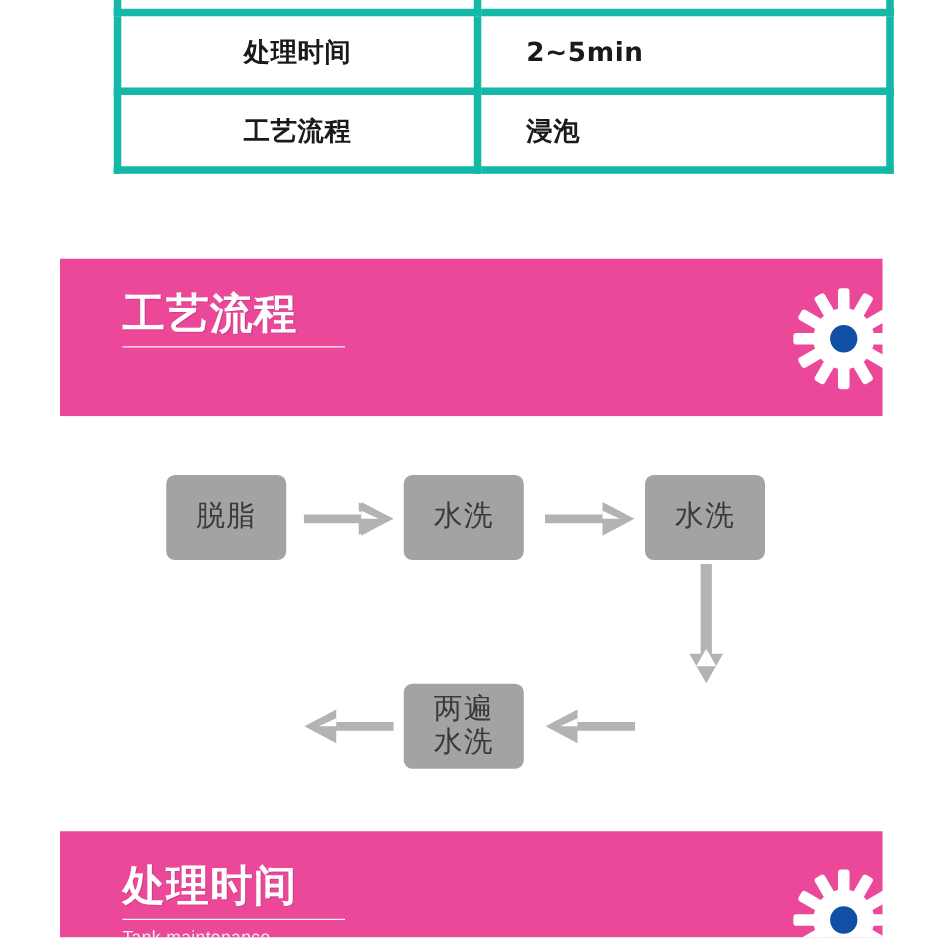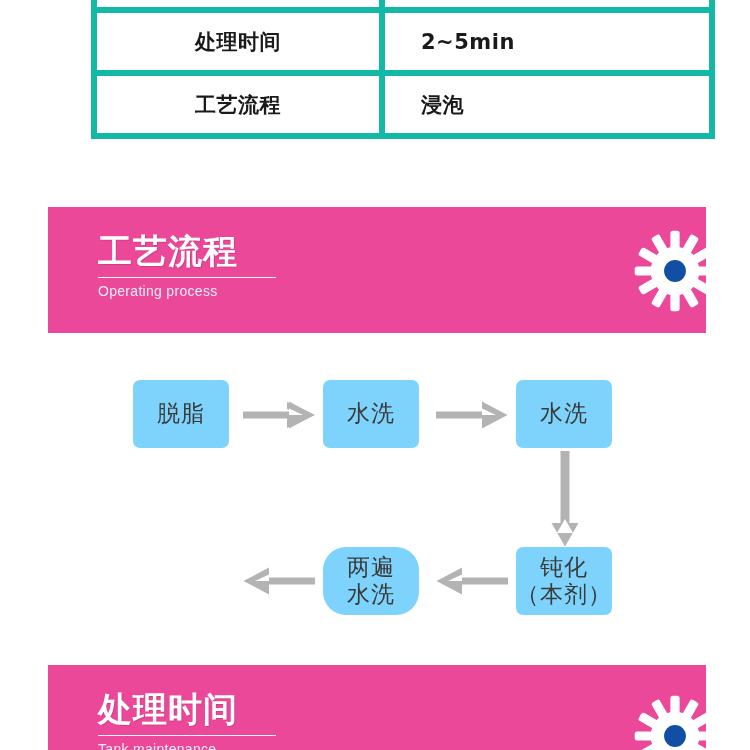--- a/index.html
+++ b/index.html
@@ -117,21 +117,21 @@
     left: 0;
     top: 333px;
     width: 750px;
     height: 332px;
     background: #ffffff;
   }
   .flow-box {
     position: absolute;
     width: 96px;
     height: 68px;
-    background: #7dd3fc;
+    background: #a3a3a3;
     border-radius: 7px;
     display: flex;
     align-items: center;
     justify-content: center;
     text-align: center;
     font-family: "DejaVu Sans", "Liberation Sans", sans-serif;
     font-size: 23px;
     color: #3a3a3a;
     line-height: 1.18;
     letter-spacing: 1px;
@@ -163,21 +163,20 @@
           <td class="value-cell">浸泡</td>
         </tr>
       </tbody>
     </table>
   </div>
 
   <div class="section-band band-process">
     <div class="band-inner">
       <div class="band-title">工艺流程</div>
       <div class="band-rule"></div>
-      <div class="band-sub">Operating process</div>
     </div>
   </div>
   <div class="gear-icon" style="top:229px;">
     <svg width="84" height="84" viewBox="0 0 100 100" aria-hidden="true">
       <g fill="#ffffff">
         <circle cx="50" cy="50" r="29"></circle>
         <g>
           <rect x="44.5" y="2" width="11" height="22" rx="3"></rect>
           <rect x="44.5" y="76" width="11" height="22" rx="3"></rect>
           <rect x="2" y="44.5" width="22" height="11" rx="3"></rect>
@@ -220,31 +219,29 @@
     <div class="flow-box" style="left:516px; top:47px;">水洗</div>
 
     <div class="arrow-v" style="left:551px; top:118px;">
       <svg width="28" height="96" viewBox="0 0 28 96">
         <path d="M9.5 0 H18.5 V72 H27.5 L14 95.5 L0.5 72 H9.5 Z" fill="#b3b3b3"></path>
         <path d="M14 82 L14 68 L6 82 Z" fill="#ffffff"></path>
         <path d="M14 82 L14 68 L22 82 Z" fill="#ffffff"></path>
       </svg>
     </div>
 
-    <div class="flow-box" style="left:516px; top:214px;">钝化
-（本剂）</div>
 
     <div class="arrow-h" style="left:436px; top:234px;">
       <svg width="72" height="28" viewBox="0 0 72 28">
         <path d="M72 10.5 H26 V0.5 L0.5 14 L26 27.5 V17.5 H72 Z" fill="#b3b3b3"></path>
         <path d="M26 14 L12 14 L26 7.5 Z" fill="#ffffff"></path>
       </svg>
     </div>
 
-    <div class="flow-box" style="left:323px; top:214px;border-radius:23px;">两遍
+    <div class="flow-box" style="left:323px; top:214px;">两遍
 水洗</div>
 
     <div class="arrow-h" style="left:243px; top:234px;">
       <svg width="72" height="28" viewBox="0 0 72 28">
         <path d="M72 10.5 H26 V0.5 L0.5 14 L26 27.5 V17.5 H72 Z" fill="#b3b3b3"></path>
         <path d="M26 14 L12 14 L26 7.5 Z" fill="#ffffff"></path>
       </svg>
     </div>
 
 

